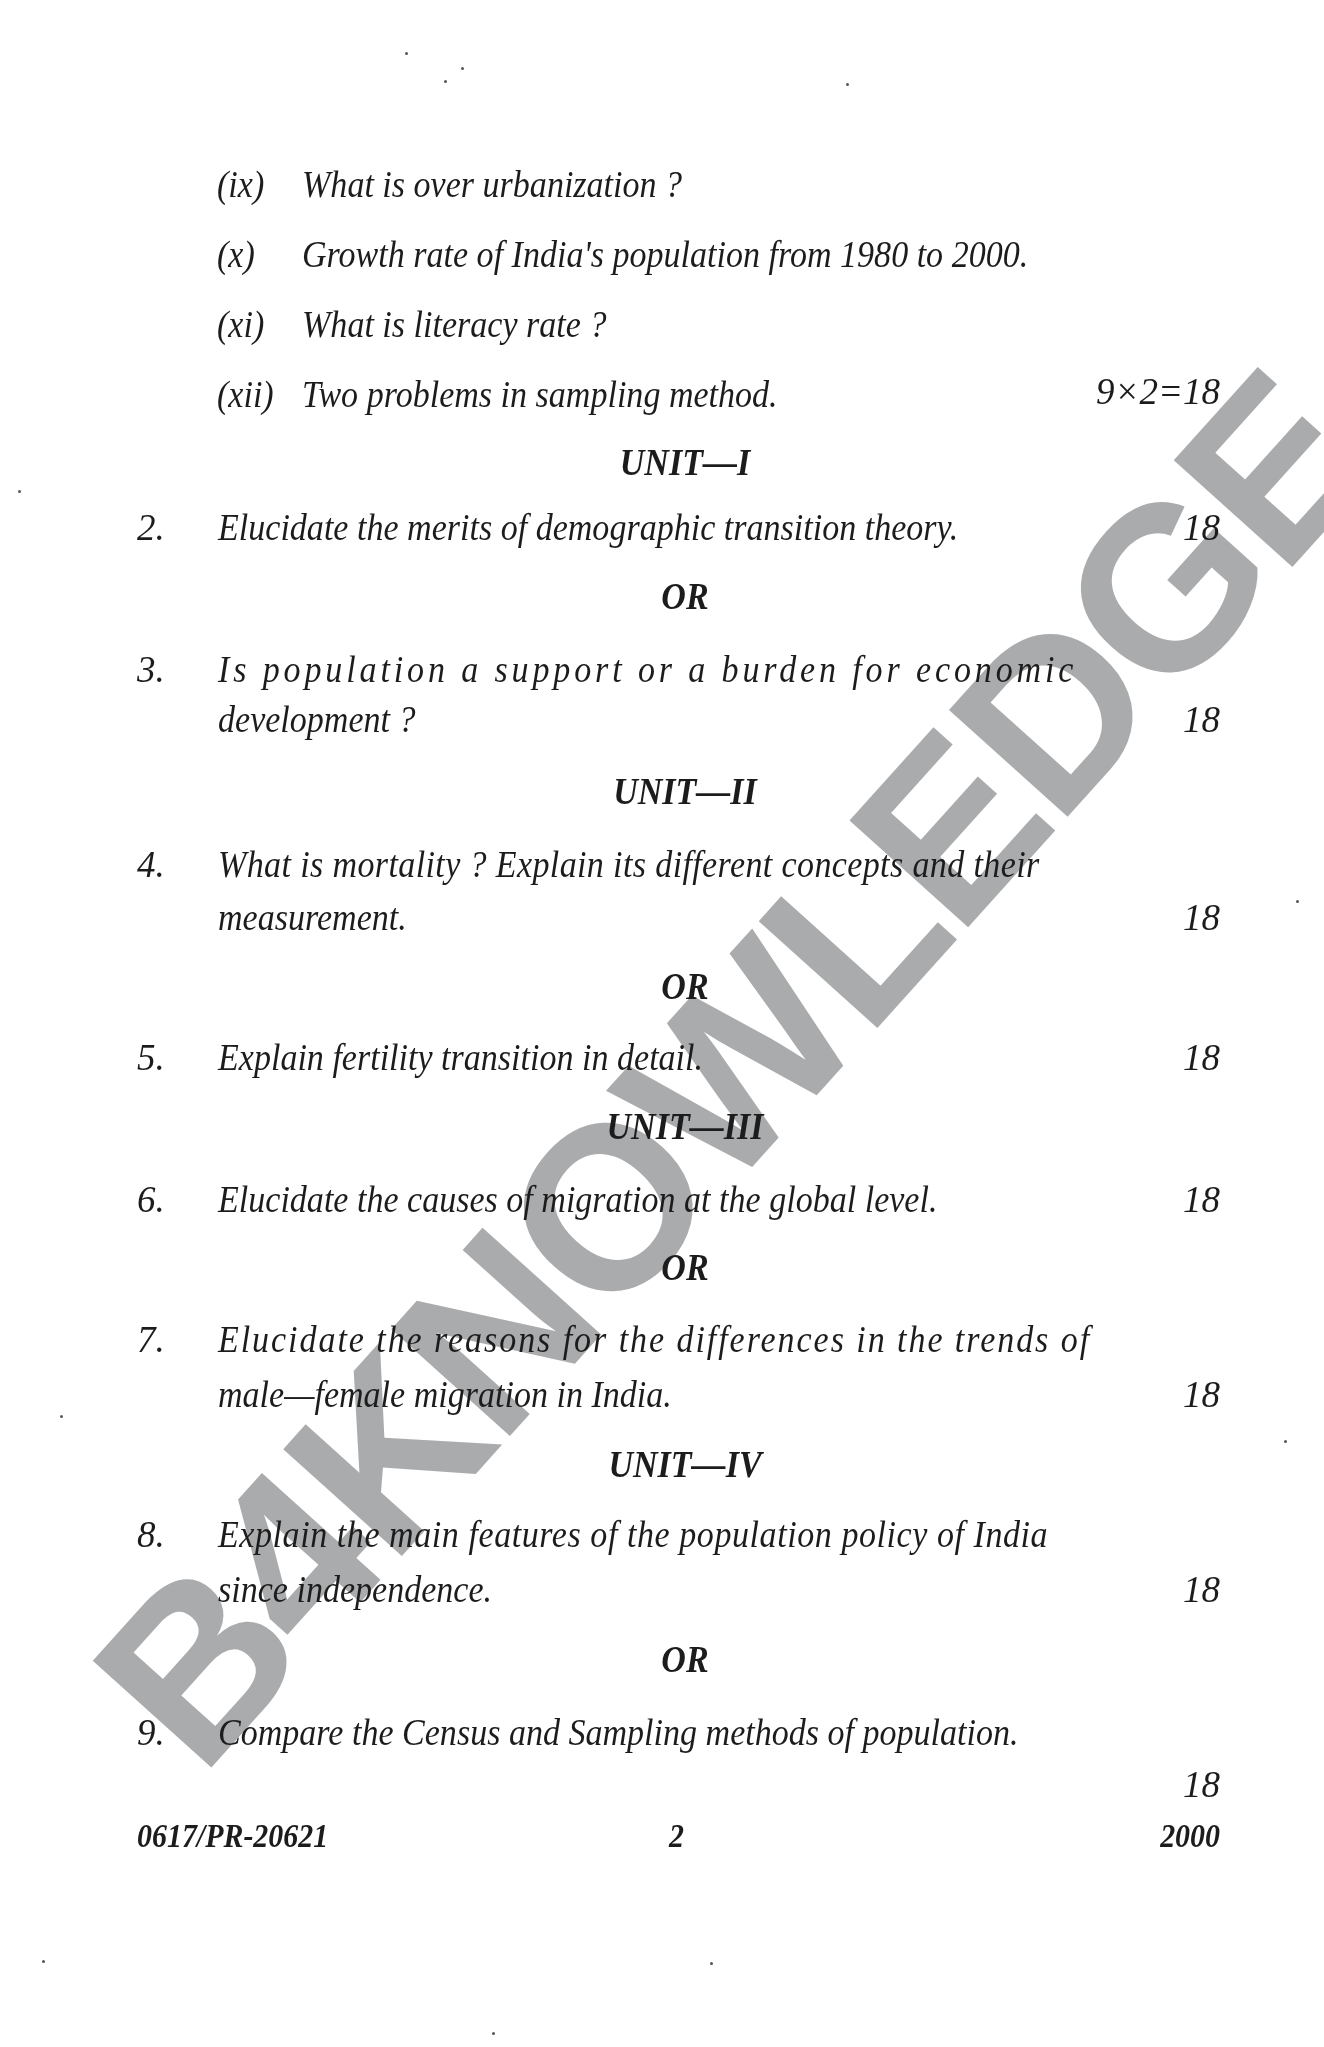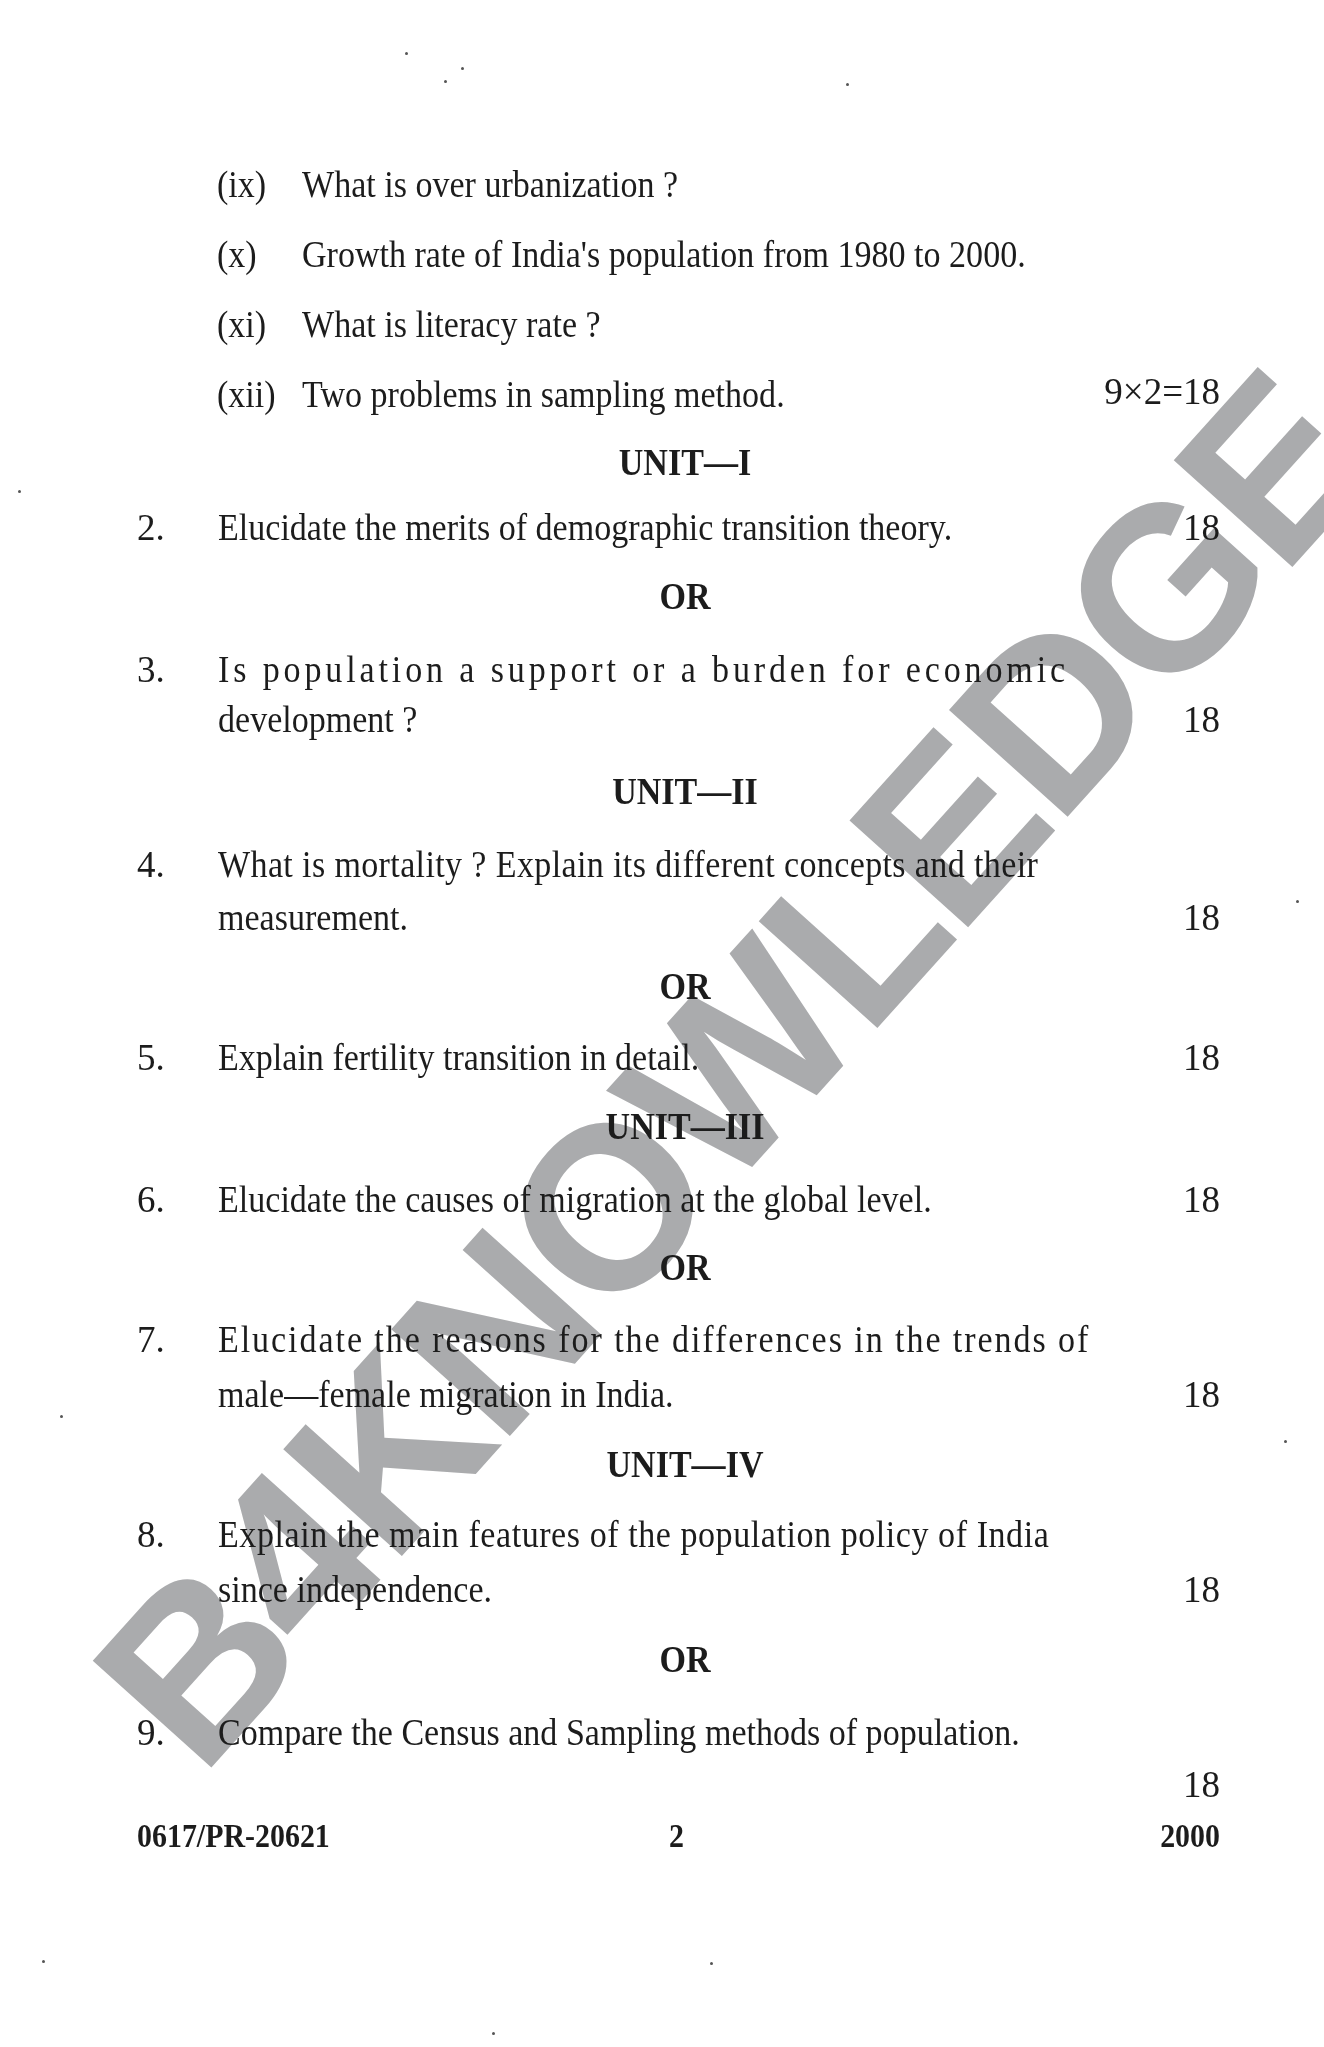--- a/index.html
+++ b/index.html
@@ -14,21 +14,21 @@
   .marks { position: absolute; right: 104px; font-size: 37px; line-height: 44px; text-align: right; white-space: nowrap; }
   .center { position: absolute; left: 0; width: 1370px; text-align: center; font-size: 37px; line-height: 44px; font-weight: bold; transform: scaleX(0.92); transform-origin: center; }
   .footer { position: absolute; font-size: 34px; line-height: 40px; font-weight: bold; transform: scaleX(0.88); }
   .watermark {
     position: absolute; left: -140px; top: 960px; width: 1700px;
     font-family: "Liberation Sans", "DejaVu Sans", sans-serif; font-weight: bold;
     font-size: 232px; letter-spacing: -6px; color: #a9aaac; opacity: 0.98;
     transform: rotate(-48deg); transform-origin: center center; white-space: nowrap; text-align: center;
     pointer-events: none; z-index: 1;
   }
-  .text-layer { position: absolute; inset: 0; z-index: 2; }
+  .text-layer { position: absolute; inset: 0; z-index: 2; font-style: italic; }
   .speck { position: absolute; background: #555; border-radius: 50%; width: 3px; height: 3px; z-index: 3; }
 </style>
 </head>
 <body>
 
 <div class="page">
 
   <div class="watermark">B4KNOWLEDGE SEEKERS</div>
 
   <div class="text-layer">

